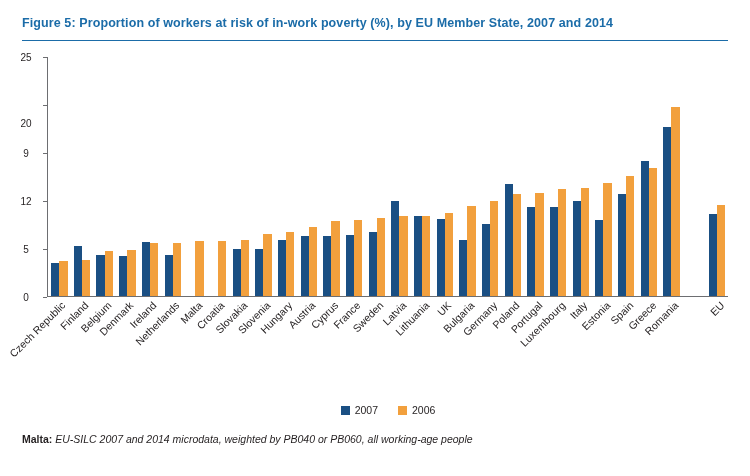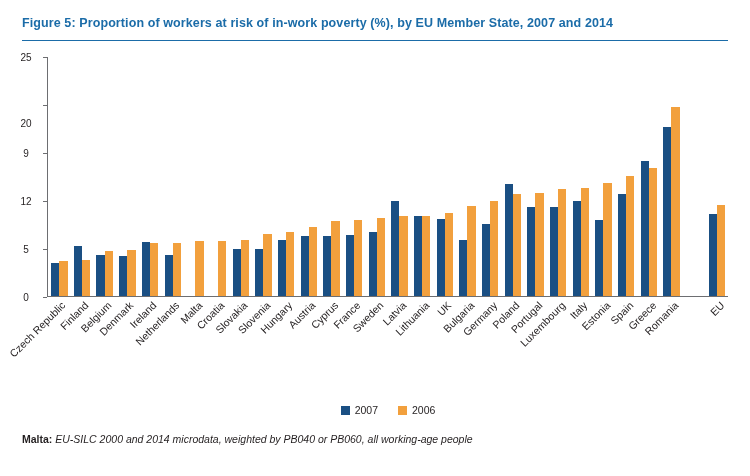--- a/index.html
+++ b/index.html
@@ -298,17 +298,17 @@
     </div>
     <div class="legend-item">
       <span class="swatch sw2014"></span>
       <span>2006</span>
     </div>
   </div>
 
   <div class="notes">
     <div class="note-line">
       <span class="lbl">Malta:</span>
-      <span class="txt">EU-SILC 2000 and 2014 microdata, weighted by PB040 or PB060, all working-age people</span>
+      <span class="txt">EU-SILC 2007 and 2014 microdata, weighted by PB040 or PB060, all working-age people</span>
     </div>
   </div>
 
 </div>
 
 </body></html>

